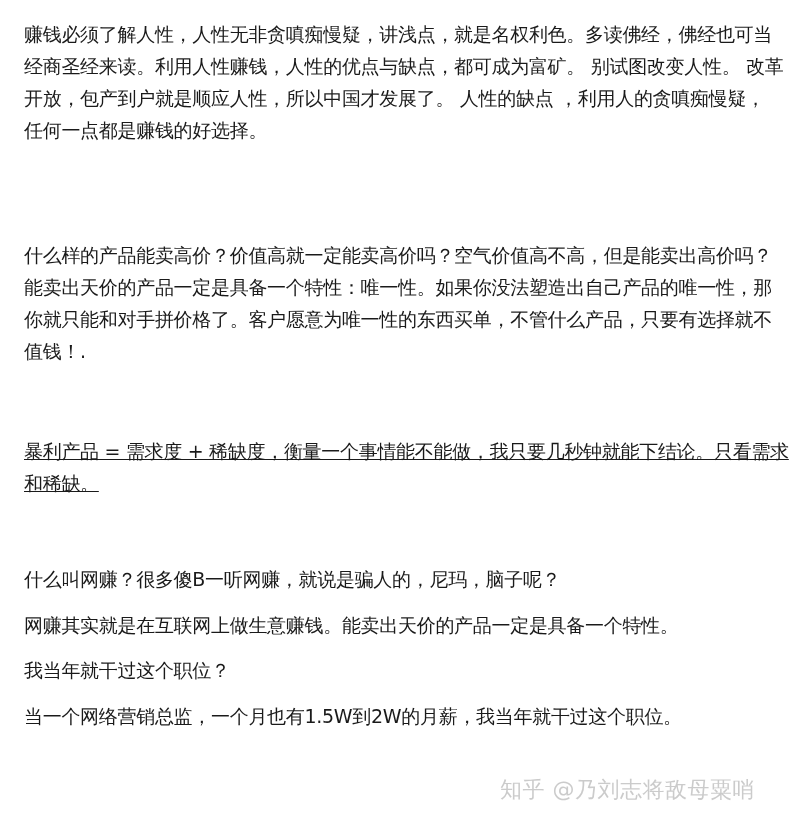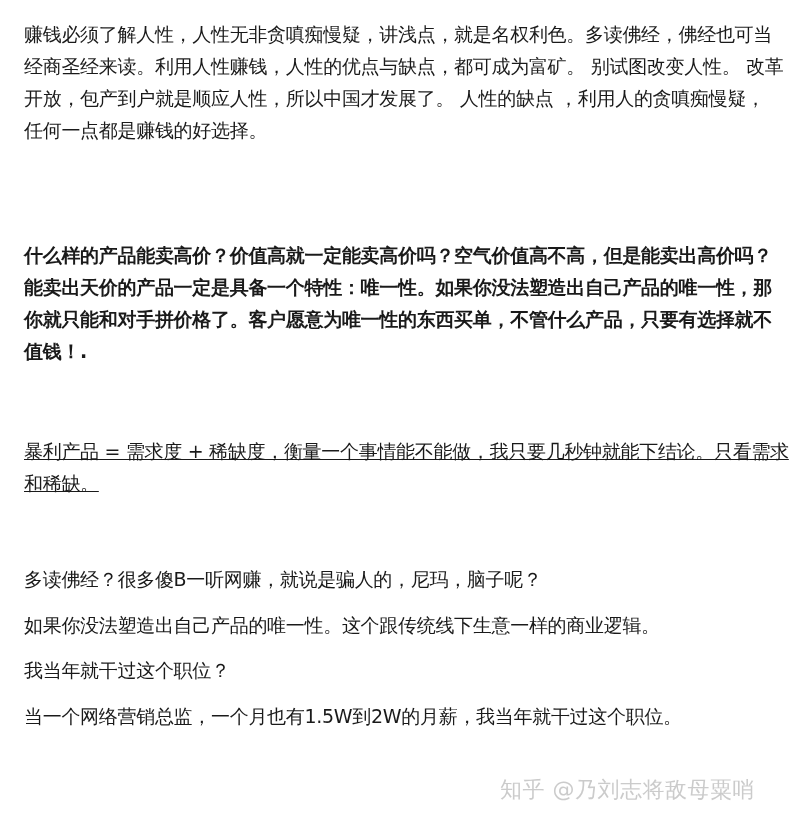--- a/index.html
+++ b/index.html
@@ -7,38 +7,38 @@
     width: 790px; height: 825px; overflow: hidden; position: relative;
     font-family: "DejaVu Sans", "Liberation Sans", sans-serif;
     color: #1a1a1a;
   }
   .article { position: absolute; left: 11px; top: 0; width: 770px; }
   .p {
     font-size: 19px; line-height: 32px; margin: 13px;
     letter-spacing: -0.3px; word-break: break-all;
   }
   .p1 { position: absolute; top: 5px; width: 765px; }
-  .p2 { position: absolute; top: 226px; width: 765px; font-weight: bold; }
+  .p2 { position: absolute; top: 226px; width: 765px; }
   .p3 { position: absolute; top: 422px; width: 765px; text-decoration: underline; }
   .lines { position: absolute; top: 550px; width: 765px; }
   .lines .p { line-height: 32.5px; }
   .watermark {
     position: absolute; left: 500px; top: 775px;
     font-size: 22px; color: rgba(160,160,160,0.55);
     letter-spacing: 0.5px; white-space: nowrap;
   }
 </style>
 </head>
 <body>
 
 <div class="article">
   <p class="p p1">赚钱必须了解人性，人性无非贪嗔痴慢疑，讲浅点，就是名权利色。多读佛经，佛经也可当经商圣经来读。利用人性赚钱，人性的优点与缺点，都可成为富矿。 别试图改变人性。 改革开放，包产到户就是顺应人性，所以中国才发展了。 人性的缺点 ，利用人的贪嗔痴慢疑， 任何一点都是赚钱的好选择。</p>
   <p class="p p2">什么样的产品能卖高价？价值高就一定能卖高价吗？空气价值高不高，但是能卖出高价吗？能卖出天价的产品一定是具备一个特性：唯一性。如果你没法塑造出自己产品的唯一性，那你就只能和对手拼价格了。客户愿意为唯一性的东西买单，不管什么产品，只要有选择就不值钱！.</p>
   <p class="p p3">暴利产品 = 需求度 + 稀缺度，衡量一个事情能不能做，我只要几秒钟就能下结论。只看需求和稀缺。</p>
   <div class="lines">
-    <p class="p">多读佛经？很多傻B一听网赚，就说是骗人的，尼玛，脑子呢？</p>
-    <p class="p">如果你没法塑造出自己产品的唯一性。这个跟传统线下生意一样的商业逻辑。</p>
+    <p class="p">什么叫网赚？很多傻B一听网赚，就说是骗人的，尼玛，脑子呢？</p>
+    <p class="p">网赚其实就是在互联网上做生意赚钱。能卖出天价的产品一定是具备一个特性。</p>
     <p class="p">我当年就干过这个职位？</p>
     <p class="p">当一个网络营销总监，一个月也有1.5W到2W的月薪，我当年就干过这个职位。</p>
   </div>
 </div>
 
 <div class="watermark">知乎 @乃刘志将敌母粟哨</div>
 
 </body></html>

